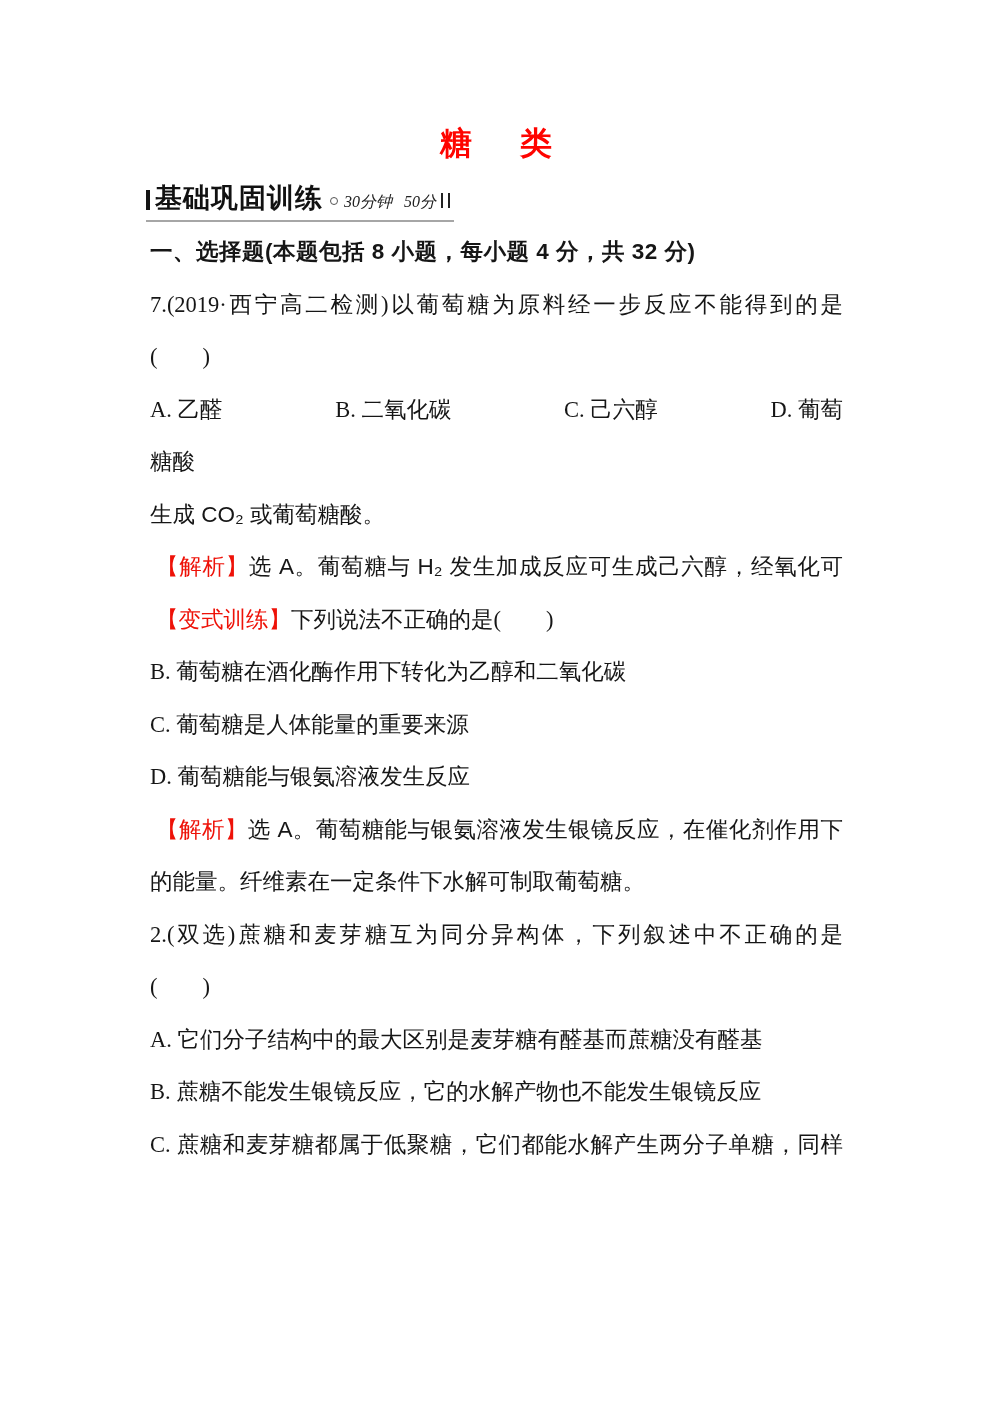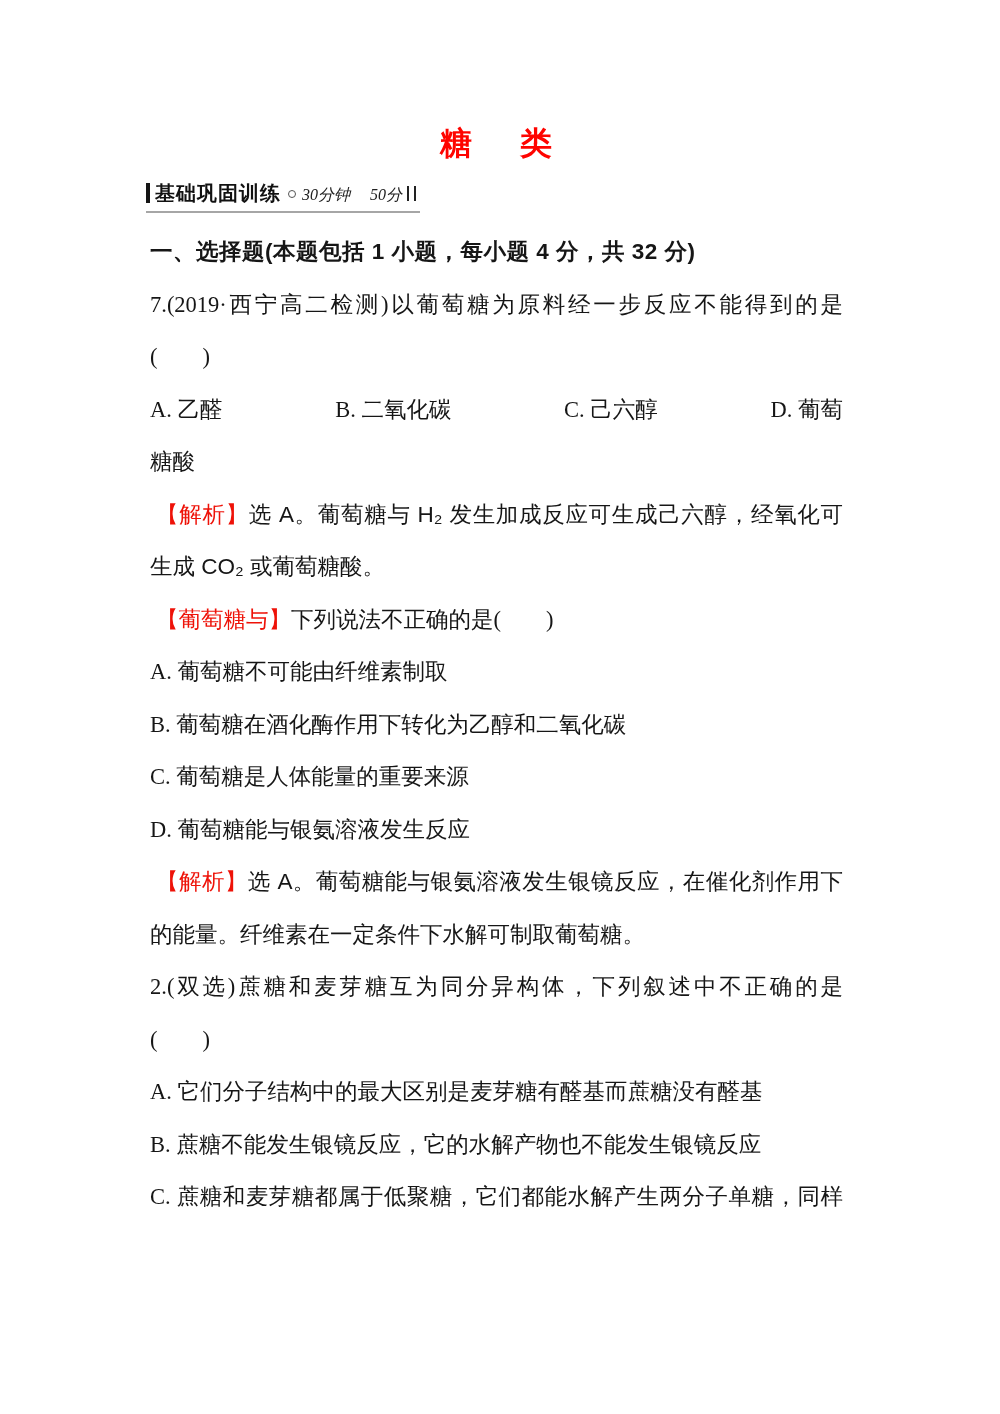--- a/index.html
+++ b/index.html
@@ -32,32 +32,32 @@
     padding:0 4px 4px 0;
     border-bottom:2px solid var(--underline-gray);
     white-space:nowrap;
   }
   .badge-bar{
     display:inline-block;width:4px;height:20px;
     background:#151515;margin-right:5px;vertical-align:-3px;
   }
   .badge-label{
     font-family:"Liberation Sans","DejaVu Sans",sans-serif;
-    font-size:20px;font-weight:bold;letter-spacing:1px;color:#111;
+    font-size:27px;font-weight:bold;letter-spacing:1px;color:#111;
   }
   .badge-dot{
     display:inline-block;width:6px;height:6px;
     border:1.5px solid #555;border-radius:50%;
     margin:0 6px 0 7px;vertical-align:2px;
   }
   .badge-meta{
     font-family:"Liberation Serif","DejaVu Serif",serif;
     font-style:italic;font-size:16px;color:#222;
   }
-  .badge-meta .score{margin-left:20px;}
+  .badge-meta .score{margin-left:12px;}
   .badge-endbars{
     display:inline-block;width:5px;height:15px;
     border-left:2px solid #222;border-right:2px solid #222;
     margin-left:5px;vertical-align:-1px;
   }
   
   .body{
     position:absolute;top:226px;left:150px;width:693px;
     font-size:22.5px;line-height:52.5px;
   }
@@ -78,34 +78,33 @@
 
 <div class="page">
 
   <h1 class="title">糖　类</h1>
 
   <div class="badge">
     <span class="badge-bar"></span><span class="badge-label">基础巩固训练</span><span class="badge-dot"></span><span class="badge-meta"><span class="time">30分钟</span><span class="score">50分</span></span><span class="badge-endbars"></span>
   </div>
 
   <div class="body">
-      <div class="line section">一、选择题(本题包括 1 小题，每小题 4 分，共 32 分)</div>
+      <div class="line section">一、选择题(本题包括 8 小题，每小题 4 分，共 32 分)</div>
       <div class="line stem j">7.(2019·西宁高二检测)以葡萄糖为原料经一步反应不能得到的是</div>
       <div class="line stem">(　　)</div>
       <div class="line stem options-row">
         <span>A. 乙醛</span>
         <span>B. 二氧化碳</span>
         <span>C. 己六醇</span>
         <span>D. 葡萄</span>
       </div>
       <div class="line stem">糖酸</div>
+      <div class="line analysis">生成 CO₂ 或葡萄糖酸。</div>
       <div class="line analysis j indent"><span class="red">【解析】</span>选 A。葡萄糖与 H₂ 发生加成反应可生成己六醇，经氧化可</div>
-      <div class="line analysis">生成 CO₂ 或葡萄糖酸。</div>
-      <div class="line stem indent"><span class="red">【葡萄糖与】</span>下列说法不正确的是(　　)</div>
-      <div class="line stem">A. 葡萄糖不可能由纤维素制取</div>
+      <div class="line stem indent"><span class="red">【变式训练】</span>下列说法不正确的是(　　)</div>
       <div class="line stem">B. 葡萄糖在酒化酶作用下转化为乙醇和二氧化碳</div>
       <div class="line stem">C. 葡萄糖是人体能量的重要来源</div>
       <div class="line stem">D. 葡萄糖能与银氨溶液发生反应</div>
       <div class="line analysis j indent"><span class="red">【解析】</span>选 A。葡萄糖能与银氨溶液发生银镜反应，在催化剂作用下</div>
       <div class="line analysis">的能量。纤维素在一定条件下水解可制取葡萄糖。</div>
       <div class="line stem j">2.(双选)蔗糖和麦芽糖互为同分异构体，下列叙述中不正确的是</div>
       <div class="line stem">(　　)</div>
       <div class="line stem">A. 它们分子结构中的最大区别是麦芽糖有醛基而蔗糖没有醛基</div>
       <div class="line stem">B. 蔗糖不能发生银镜反应，它的水解产物也不能发生银镜反应</div>
       <div class="line stem j">C. 蔗糖和麦芽糖都属于低聚糖，它们都能水解产生两分子单糖，同样</div>

